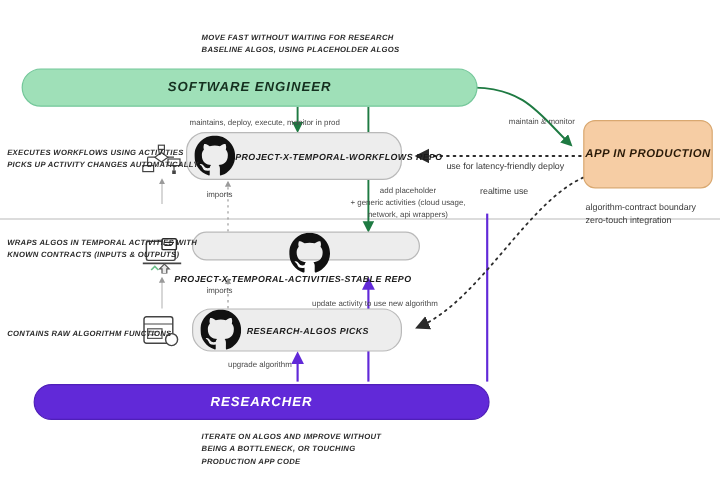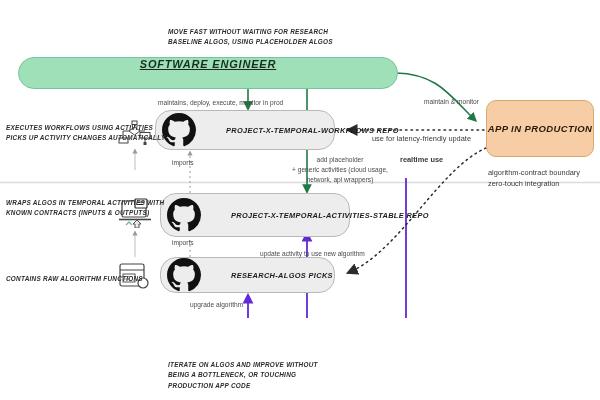--- a/index.html
+++ b/index.html
@@ -7,22 +7,22 @@
     width:600px;height:400px;position:relative;overflow:hidden;
     font-family:"Liberation Sans", sans-serif;
     color:#222;
   }
   #stage{position:absolute;left:0;top:0;width:600px;height:400px;}
   svg.layer{position:absolute;left:0;top:0;width:600px;height:400px;overflow:visible;}
   .pointer-layer{pointer-events:none;}
 
   
   .rolebar{
-    position:absolute;display:flex;justify-content:center;
-    border-radius:22px;box-sizing:border-box;text-decoration:underline;
+    position:absolute;display:flex;align-items:center;justify-content:center;
+    border-radius:22px;box-sizing:border-box;
   }
   .rolebar span{
     font-style:italic;font-weight:bold;letter-spacing:.8px;
     font-size:11px;
   }
   #se-bar{left:18px;top:57px;width:380px;height:32px;
     background:#9FE0B8;border:1px solid #74c79a;}
   #se-bar span{color:#15301f;}
   #res-bar{left:28px;top:320px;width:380px;height:30px;
     background:#6129D8;border:1px solid #4f1fb8;}
@@ -40,24 +40,23 @@
   .repo{
     position:absolute;box-sizing:border-box;
     background:#EDEDED;border:1px solid #b9b9b9;border-radius:16px;
     display:flex;align-items:center;
   }
   .repo .ghwrap{width:34px;height:34px;margin-left:6px;flex:0 0 auto;display:block;}
   .repo .repolabel{
     flex:1 1 auto;text-align:center;padding-right:22px;
     font-style:italic;font-weight:bold;font-size:7.4px;letter-spacing:.35px;color:#1a1a1a;
     white-space:nowrap;
-    padding-left:30px;
   }
   #repo-workflows{left:155px;top:110px;width:180px;height:40px;}
-  #repo-activities{left:160px;top:193px;width:190px;height:44px;}
+  #repo-activities{left:160px;top:193px;width:190px;height:24px;flex-direction:column;}
   #repo-research{left:160px;top:257px;width:175px;height:36px;}
 
   
   .note{position:absolute;font-size:6.6px;line-height:1.55;color:#4a4a4a;white-space:pre-line;}
   .caps{
     position:absolute;font-style:italic;font-weight:bold;font-size:6.4px;
     line-height:1.6;color:#2b2b2b;letter-spacing:.25px;white-space:pre-line;
   }
   .plain{position:absolute;font-size:7.4px;color:#3a3a3a;line-height:1.5;white-space:pre-line;}
 
@@ -68,21 +67,21 @@
   #txt-left-3{left:6px;top:274px;}
 
   #txt-maintain-prod{left:158px;top:98px;}
   #txt-imports-1{left:172px;top:158px;}
   #txt-imports-2{left:172px;top:238px;}
   #txt-addplaceholder{left:280px;top:155px;width:120px;text-align:center;}
   #txt-updateactivity{left:260px;top:249px;}
   #txt-upgradealgo{left:190px;top:300px;}
   #txt-maintainmonitor{left:424px;top:97px;}
   #txt-latency{left:372px;top:133px;}
-  #txt-realtime{left:400px;top:154px;font-weight:bold;}
+  #txt-realtime{left:400px;top:154px;}
   #txt-boundary{left:488px;top:167px;width:112px;}
 
   
   .iconbox{position:absolute;}
   #icon-workflow{left:118px;top:120px;width:34px;height:28px;}
   #icon-laptop{left:118px;top:198px;width:36px;height:30px;}
   #icon-codefile{left:118px;top:262px;width:34px;height:30px;}
 </style>
 </head>
 <body>
@@ -127,20 +126,23 @@
 
     <path d="M484,130 L350,130" stroke="#2b2b2b" stroke-width="1.5" fill="none" stroke-dasharray="1.5,4" stroke-linecap="round" marker-end="url(#ah-dark)"></path>
 
     <path d="M486,148 C440,168 400,250 350,272" stroke="#2b2b2b" stroke-width="1.5" fill="none" stroke-dasharray="1.5,4" stroke-linecap="round" marker-end="url(#ah-dark)"></path>
   </svg>
 
   <div class="rolebar" id="se-bar">
     <span>SOFTWARE ENGINEER</span>
   </div>
 
+  <div class="rolebar" id="res-bar">
+    <span>RESEARCHER</span>
+  </div>
 
   <div id="prod-box">
     <span>APP IN PRODUCTION</span>
   </div>
 
   <div class="repo" id="repo-workflows">
     <svg class="ghwrap" viewBox="0 0 16 16">
       <path fill="#111" d="M8 0C3.58 0 0 3.58 0 8c0 3.54 2.29 6.53 5.47 7.59.4.07.55-.17.55-.38
       0-.19-.01-.82-.01-1.49-2.01.37-2.53-.49-2.69-.94-.09-.23-.48-.94-.82-1.13-.28-.15-.68-.52-.01-.53.63-.01
       1.08.58 1.23.82.72 1.21 1.87.87 2.33.66.07-.52.28-.87.51-1.07-1.78-.2-3.64-.89-3.64-3.95
@@ -221,18 +223,18 @@
 
   <div class="note" id="txt-maintain-prod">maintains, deploy, execute, monitor in prod</div>
   <div class="note" id="txt-imports-1">imports</div>
   <div class="note" id="txt-imports-2">imports</div>
   <div class="note" id="txt-addplaceholder">add placeholder
 + generic activities (cloud usage, network, api wrappers)</div>
   <div class="note" id="txt-updateactivity">update activity to use new algorithm</div>
   <div class="note" id="txt-upgradealgo">upgrade algorithm</div>
   <div class="note" id="txt-maintainmonitor">maintain &amp; monitor</div>
 
-  <div class="plain" id="txt-latency">use for latency-friendly update</div>
+  <div class="plain" id="txt-latency">use for latency-friendly deploy</div>
   <div class="plain" id="txt-realtime">realtime use</div>
   <div class="plain" id="txt-boundary">algorithm-contract boundary
 zero-touch integration</div>
 
 </div>
 
 </body></html>

